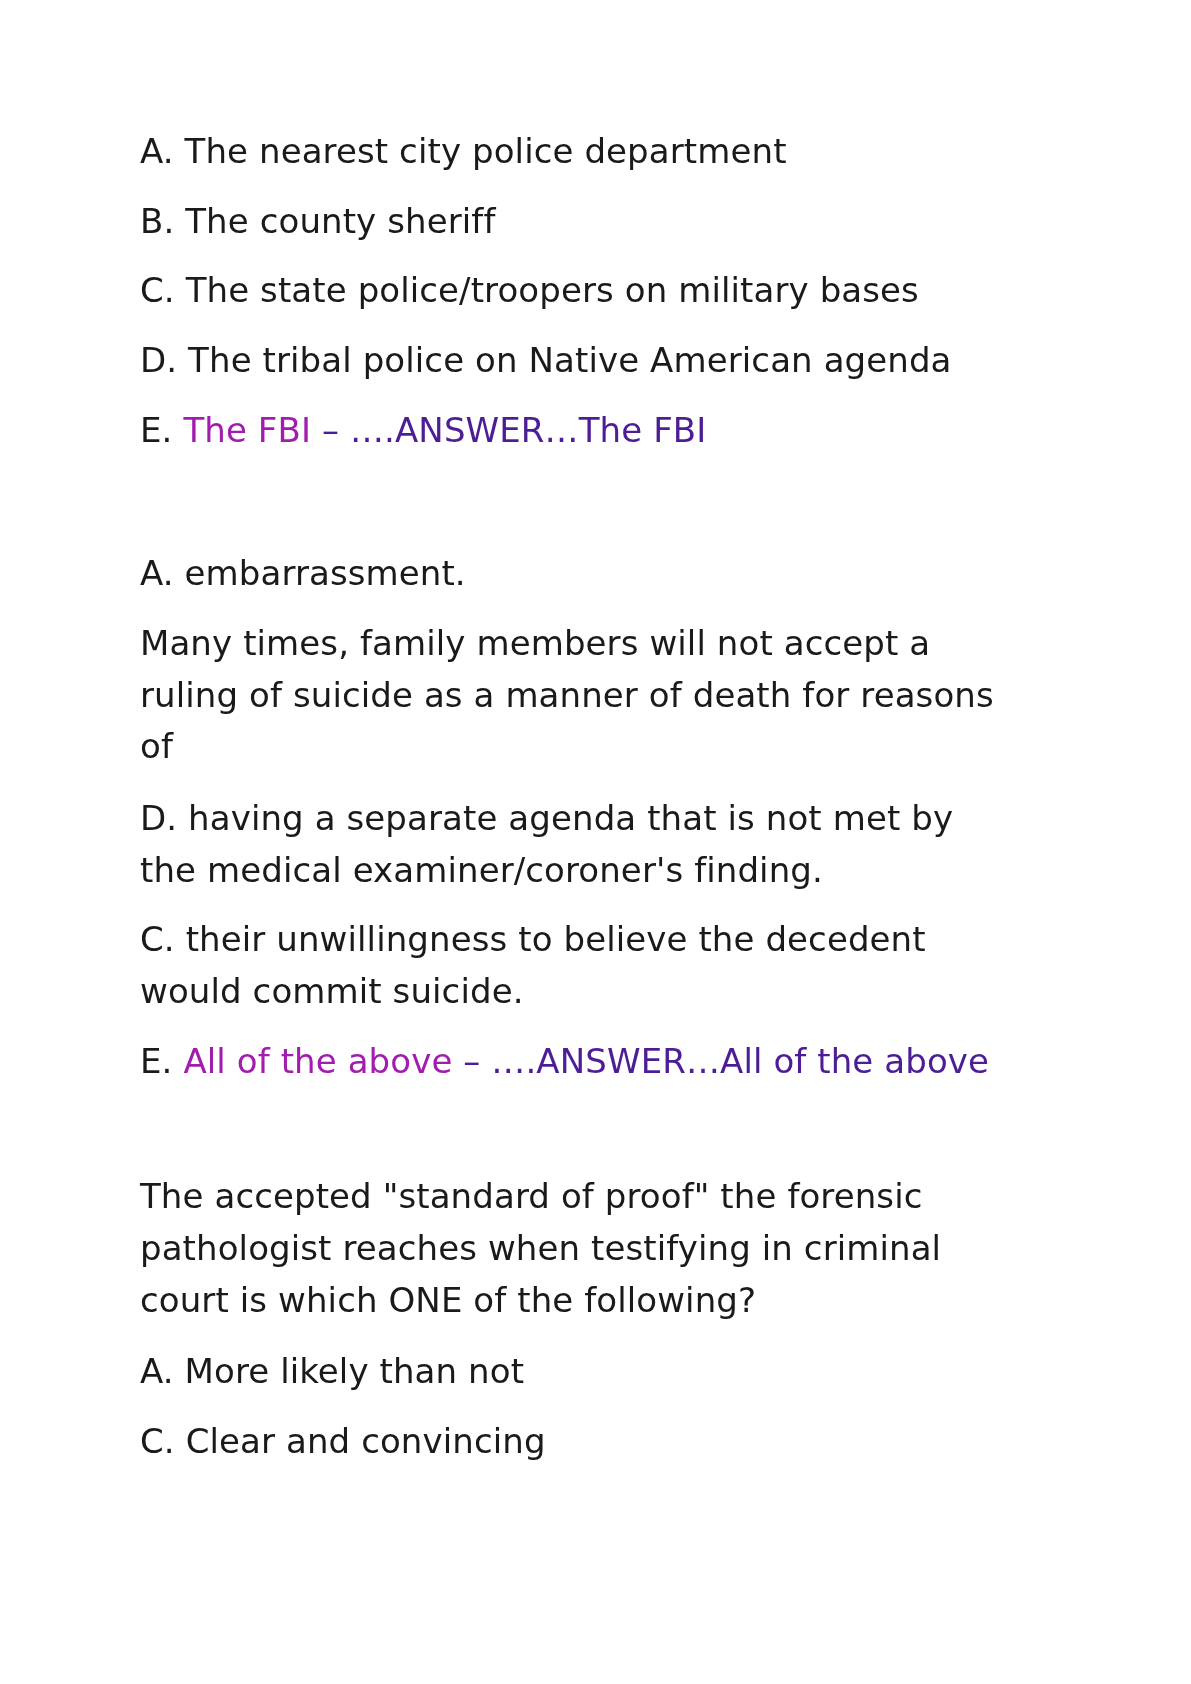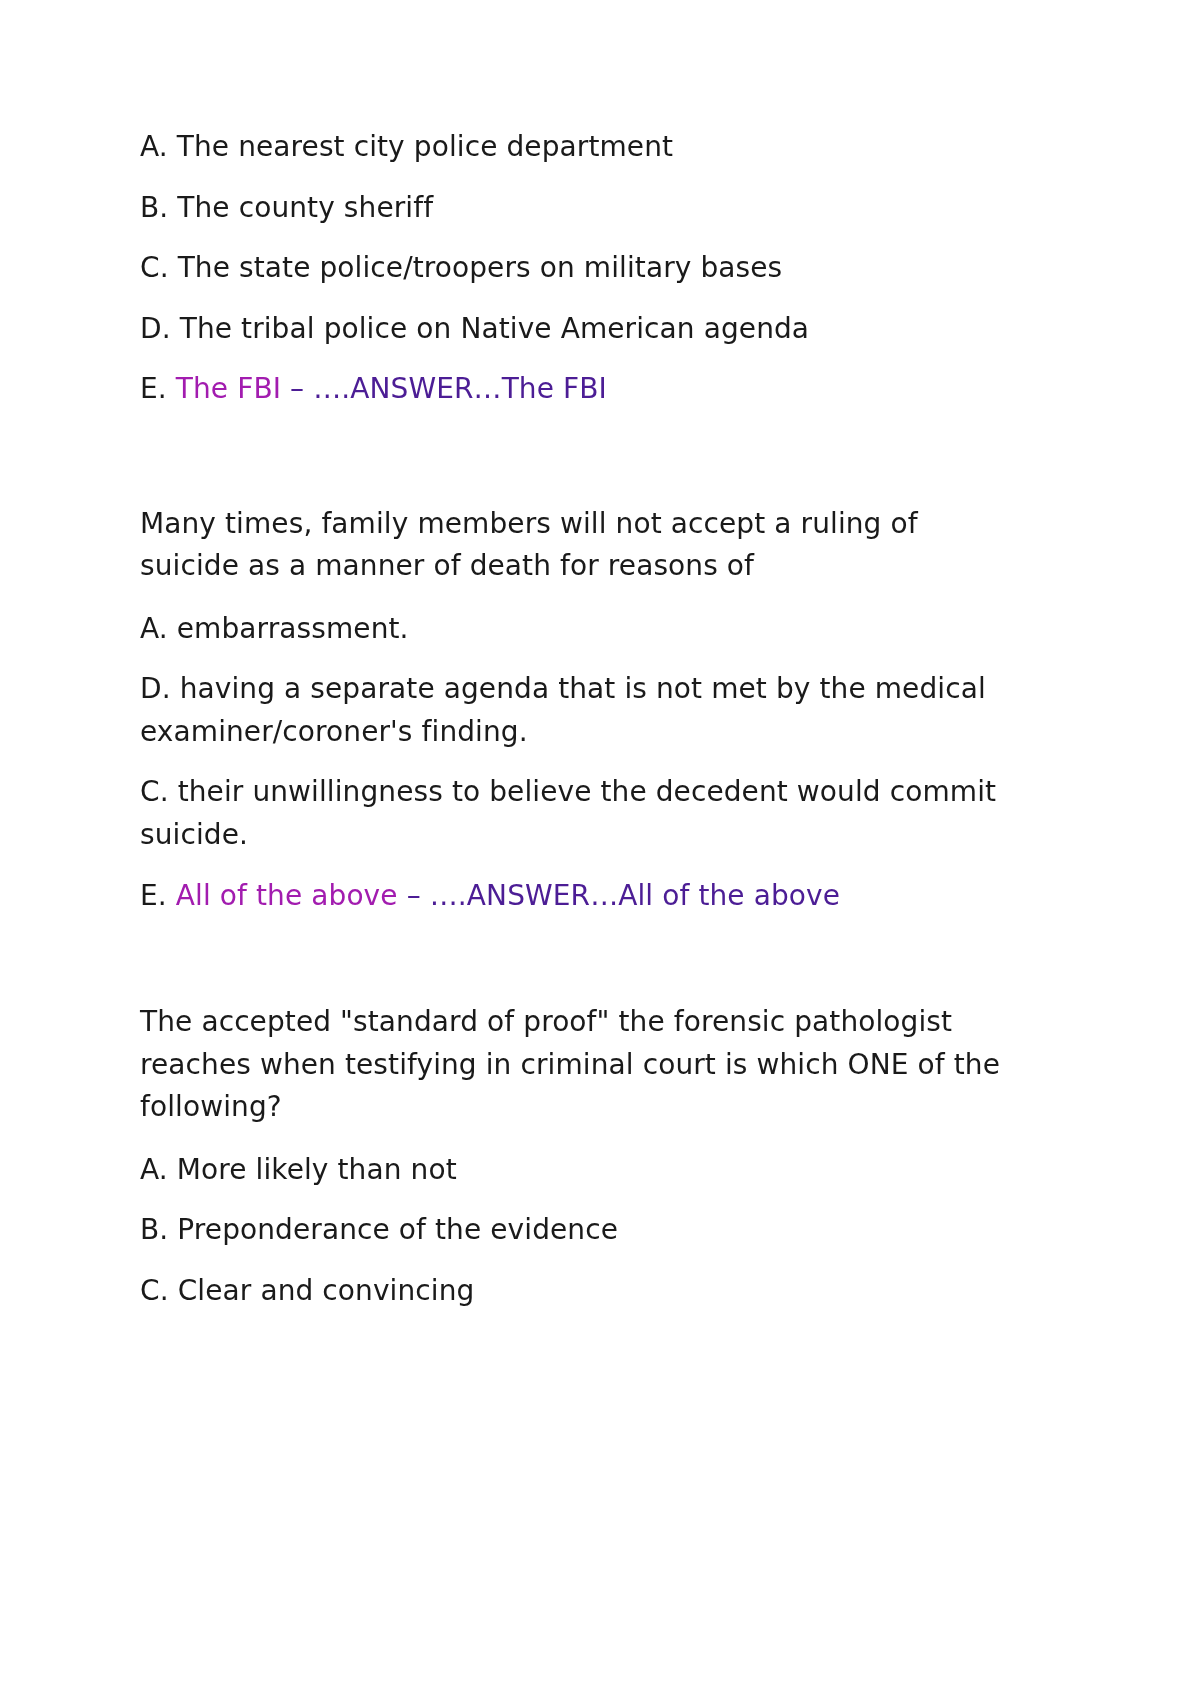--- a/index.html
+++ b/index.html
@@ -19,21 +19,21 @@
     width: 1191px;
     height: 1684px;
     padding: 126px 130px 0 140px;
     background: #ffffff;
     position: relative;
   }
   .block {
     margin: 0;
   }
   .line {
-    font-size: 28px;
+    font-size: 34px;
     line-height: 1.52;
     letter-spacing: 0.1px;
     margin: 0 0 18px 0;
     color: #1a1a1a;
     max-width: 860px;
   }
   .line.stem {
     margin-bottom: 20px;
   }
   .gap-large {
@@ -73,25 +73,25 @@
     </p>
     <p class="line">
       <span>E. </span>
       <span class="answer-red">The FBI</span><span class="answer-rest"> – ….ANSWER…The FBI</span>
     </p>
   </div>
 
   <div class="gap-large"></div>
 
   <div class="block">
-    <p class="line stem">Many times, family members will not accept a ruling of suicide as a manner of death for reasons of</p>
     <p class="line">
       <span>A. </span>
       <span>embarrassment.</span>
     </p>
+    <p class="line stem">Many times, family members will not accept a ruling of suicide as a manner of death for reasons of</p>
     <p class="line">
       <span>D. </span>
       <span>having a separate agenda that is not met by the medical examiner/coroner's finding.</span>
     </p>
     <p class="line">
       <span>C. </span>
       <span>their unwillingness to believe the decedent would commit suicide.</span>
     </p>
     <p class="line">
       <span>E. </span>
@@ -101,22 +101,18 @@
 
   <div class="gap-medium"></div>
 
   <div class="block">
     <p class="line stem">The accepted "standard of proof" the forensic pathologist reaches when testifying in criminal court is which ONE of the following?</p>
     <p class="line">
       <span>A. </span>
       <span>More likely than not</span>
     </p>
     <p class="line">
-      <span>B. </span>
-      <span>Preponderance of the evidence</span>
-    </p>
-    <p class="line">
       <span>C. </span>
       <span>Clear and convincing</span>
     </p>
   </div>
 
 </div>
 
 </body></html>

